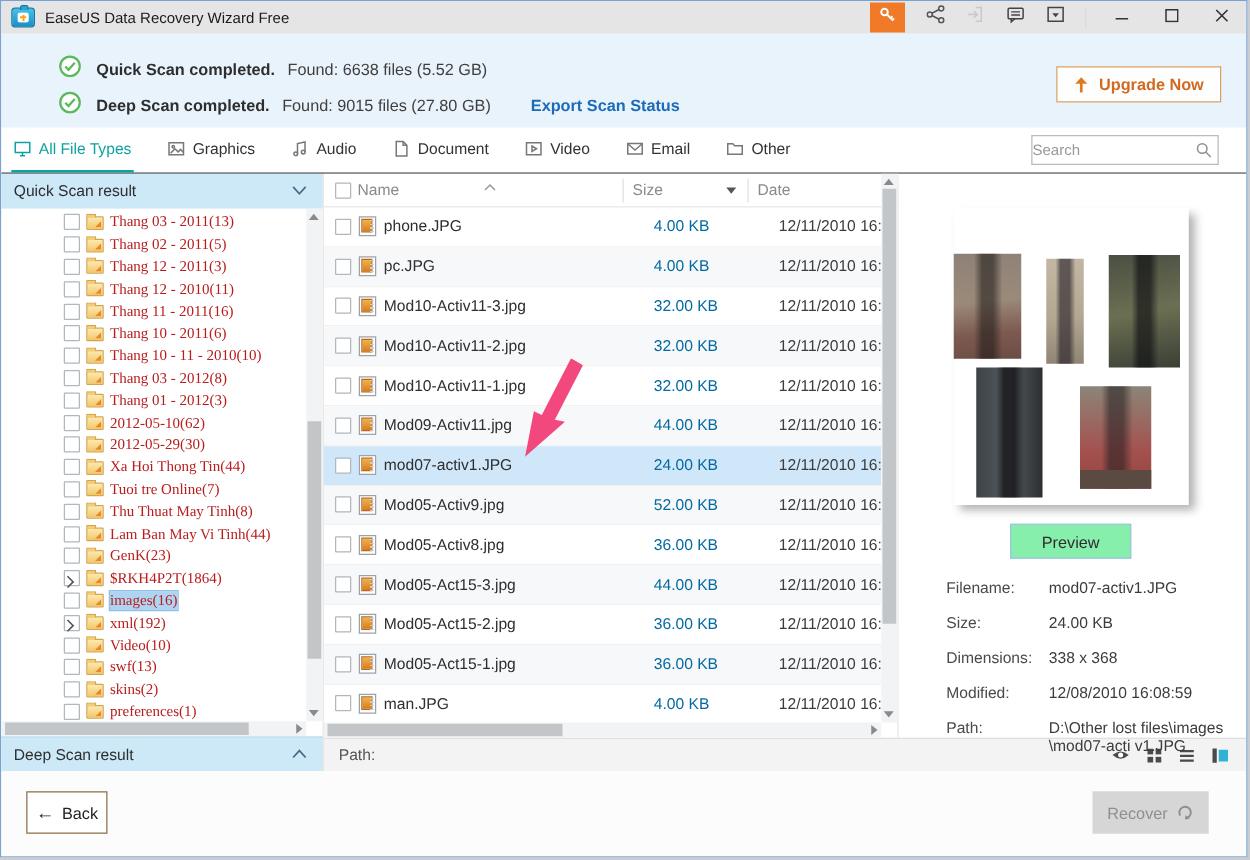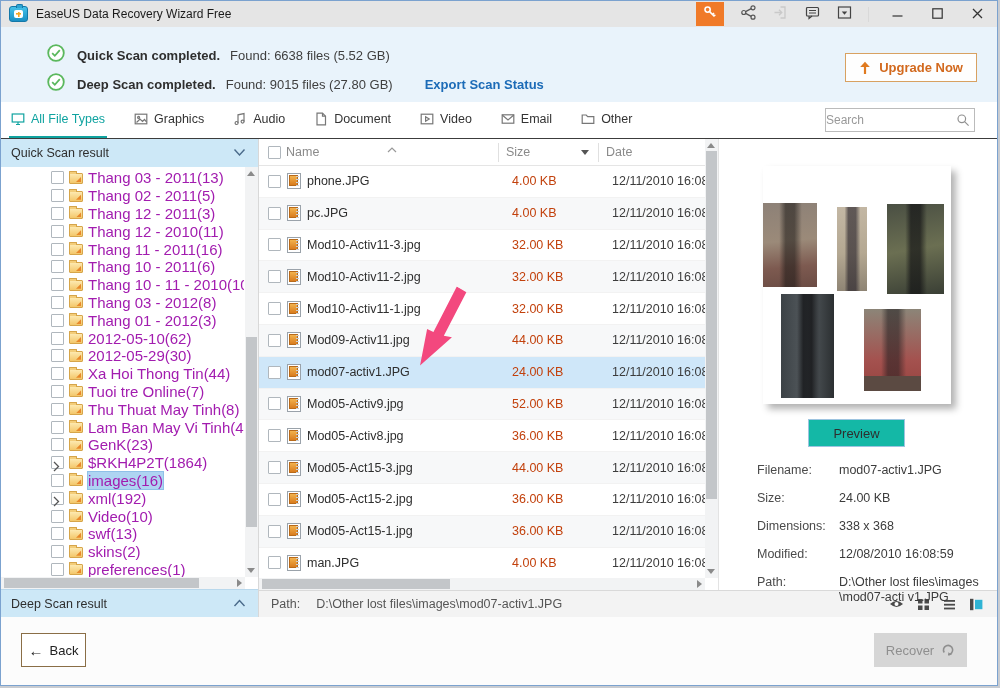--- a/index.html
+++ b/index.html
@@ -47,21 +47,21 @@
   .panel-header{height:28px;background:#cde8f7;display:flex;align-items:center;justify-content:space-between;padding:0 12px 0 10px;font-size:12.5px;color:#2e2e2e;flex:0 0 auto;cursor:pointer;}
   .panel-header.deep{border-top:1px solid #b9d8ec;}
   .tree{flex:1;position:relative;overflow:hidden;background:#fff;}
   .tree-rows{position:absolute;top:2px;left:0;right:14px;bottom:12px;overflow:hidden;}
   .trow{height:17.8px;display:flex;align-items:center;padding-left:50px;position:relative;cursor:pointer;}
   .t-chevron{position:absolute;left:52px;top:4px;}
   .cbx{width:13px;height:13px;border:1px solid #b0b7bd;background:#fff;border-radius:1px;flex:0 0 auto;margin-right:5px;cursor:pointer;}
   .folder{width:14px;height:11px;background:linear-gradient(#fde9b0,#f3c76a);border:1px solid #d6a54a;border-radius:1px;position:relative;flex:0 0 auto;margin-right:5px;margin-top:1px;}
   .folder::before{content:"";position:absolute;top:-3px;left:-1px;width:6px;height:2px;background:#f3cd7a;border:1px solid #d6a54a;border-bottom:none;border-radius:1px 1px 0 0;}
   .folder::after{content:"";position:absolute;right:1px;bottom:1px;width:5px;height:5px;background:#e8882a;clip-path:polygon(100% 0,100% 100%,0 100%);}
-  .t-label{font-size:15px;color:#a21caf;white-space:nowrap;}
+  .t-label{font-size:12px;color:#b91c1c;white-space:nowrap;font-family:Liberation Serif, serif;}
   .t-label.sel{background:#aed4f2;outline:1px solid #8fc0e8;}
   
   .vscroll{position:absolute;top:0;right:0;width:13px;bottom:12px;background:#f2f3f4;}
   .hscroll{position:absolute;left:0;right:13px;bottom:0;height:12px;background:#f2f3f4;}
   .thumb-v{position:absolute;left:1px;right:1px;background:#c3c6c9;}
   .thumb-h{position:absolute;top:1px;bottom:1px;background:#c3c6c9;}
   .tri{width:0;height:0;position:absolute;}
   .tri-up{border-left:4px solid transparent;border-right:4px solid transparent;border-bottom:5px solid #8a8a8a;left:2px;top:4px;}
   .tri-down{border-left:4px solid transparent;border-right:4px solid transparent;border-top:5px solid #8a8a8a;left:2px;bottom:4px;}
   .tri-right{border-top:4px solid transparent;border-bottom:4px solid transparent;border-left:5px solid #8a8a8a;right:3px;top:2px;}
@@ -81,38 +81,38 @@
   .sort-caret{position:absolute;left:128px;top:3px;}
   .list-body{position:absolute;top:27px;left:0;right:13px;bottom:12px;overflow:hidden;}
   .frow{height:31.8px;display:flex;align-items:center;border-bottom:1px solid #f2f2f2;cursor:pointer;background:#fff;}
   .frow:nth-child(even){background:#f7f8f9;}
   .frow.selected{background:#cfe7f9;}
   .frow .cbx{margin-left:9px;margin-right:6px;}
   .fico{width:14px;height:16px;background:#fff;border:1px solid #9aa2aa;position:relative;flex:0 0 auto;margin-right:6px;}
   .fico::before{content:"";position:absolute;left:1px;bottom:2px;width:7px;height:9px;background:linear-gradient(#f2b24d,#d97c1e);border:1px solid #b86a1a;}
   .fico::after{content:"";position:absolute;right:1px;top:2px;width:3px;height:10px;background:repeating-linear-gradient(#c9ced3 0 1px,transparent 1px 3px);}
   .f-name{width:205px;font-size:12.5px;color:#2e2e2e;white-space:nowrap;overflow:hidden;}
-  .f-size{width:100px;font-size:12.5px;color:#c2410c;}
+  .f-size{width:100px;font-size:12.5px;color:#0369a1;margin-left:11px;}
   .f-date{flex:1;font-size:12.5px;color:#3c3c3c;white-space:nowrap;overflow:hidden;}
   .list-vscroll{position:absolute;top:0;right:0;width:13px;bottom:12px;background:#f2f3f4;}
   .list-hscroll{position:absolute;left:0;right:13px;bottom:0;height:12px;background:#f2f3f4;}
 
   
   .pink-arrow{position:absolute;left:418px;top:283px;width:44px;height:92px;z-index:20;transform:rotate(25deg);pointer-events:none;}
 
   
   .previewpanel{flex:1;position:relative;background:#fff;min-width:0;}
   .photo-card{position:absolute;left:44px;top:27px;width:188px;height:238px;background:#fff;box-shadow:5px 5px 7px rgba(0,0,0,0.30);}
   .ph{position:absolute;}
   .ph1{left:0;top:37px;width:54px;height:84px;background:linear-gradient(90deg,transparent 30%,rgba(25,22,20,.55) 42% 58%,transparent 72%),linear-gradient(175deg,#8d8177 0%,#9b8a79 45%,#7d5a50 75%,#6b4c44 100%);}
   .ph2{left:74px;top:41px;width:30px;height:84px;background:linear-gradient(90deg,transparent 25%,rgba(30,25,35,.6) 38% 62%,transparent 78%),linear-gradient(178deg,#c3b7a4 0%,#b4a892 55%,#8e8474 100%);}
   .ph3{left:124px;top:38px;width:57px;height:90px;background:linear-gradient(90deg,transparent 32%,rgba(15,15,18,.65) 42% 58%,transparent 70%),linear-gradient(170deg,#4a4f43 0%,#6b6f52 50%,#3a3f35 100%);}
   .ph4{left:18px;top:128px;width:53px;height:104px;background:linear-gradient(90deg,transparent 30%,rgba(12,12,14,.7) 42% 58%,transparent 72%),linear-gradient(90deg,#3c4246 0%,#565c60 50%,#2b2f31 100%);}
   .ph5{left:101px;top:143px;width:57px;height:82px;background:linear-gradient(0deg,#5b4a42 0 18%,transparent 18%),linear-gradient(90deg,transparent 30%,rgba(30,28,30,.55) 42% 60%,transparent 74%),linear-gradient(180deg,#8c8578 0%,#a4524f 62%,#96433f 100%);}
-  .preview-btn{position:absolute;left:89px;top:280px;width:97px;height:28px;background:#14b8a6;border:1px solid #9dc4e0;display:flex;align-items:center;justify-content:center;font-size:13px;color:#2e2e2e;cursor:pointer;}
+  .preview-btn{position:absolute;left:89px;top:280px;width:97px;height:28px;background:#86efac;border:1px solid #9dc4e0;display:flex;align-items:center;justify-content:center;font-size:13px;color:#2e2e2e;cursor:pointer;}
   .details{position:absolute;left:38px;top:324px;display:grid;grid-template-columns:82px 142px;row-gap:13px;font-size:12.5px;color:#4a4a4a;line-height:15px;}
   .d-val{color:#3c3c3c;word-break:break-all;}
 
   
   .pathbar{height:27px;background:#f3f3f3;border-top:1px solid #d9d9d9;display:flex;align-items:center;flex:0 0 auto;font-size:12.5px;color:#555;}
   .pb-label{margin-left:12px;margin-right:16px;}
   .pb-icons{margin-left:auto;margin-right:14px;display:flex;align-items:center;gap:13px;}
   .pb-icons span{display:flex;cursor:pointer;}
 
   
@@ -560,21 +560,20 @@
             <span>Modified:</span>
             <span class="d-val">12/08/2010 16:08:59</span>
             <span>Path:</span>
             <span class="d-val">D:\Other lost files\images\mod07-acti v1.JPG</span>
           </div>
         </div>
       </div>
 
       <div class="pathbar">
         <span class="pb-label">Path:</span>
-        <span>D:\Other lost files\images\mod07-activ1.JPG</span>
         <div class="pb-icons">
           <span>
               <svg width="15" height="12" viewBox="0 0 15 12">
                 <path d="M1 6 Q7.5 0.2 14 6 Q7.5 11.8 1 6 Z" fill="#4a4a4a"></path>
                 <circle cx="7.5" cy="6" r="2" fill="#fff"></circle>
               </svg>
             </span>
           <span>
               <svg width="13" height="13" viewBox="0 0 13 13">
                 <rect x="1" y="1" width="4.5" height="4.5" fill="#4a4a4a"></rect>

